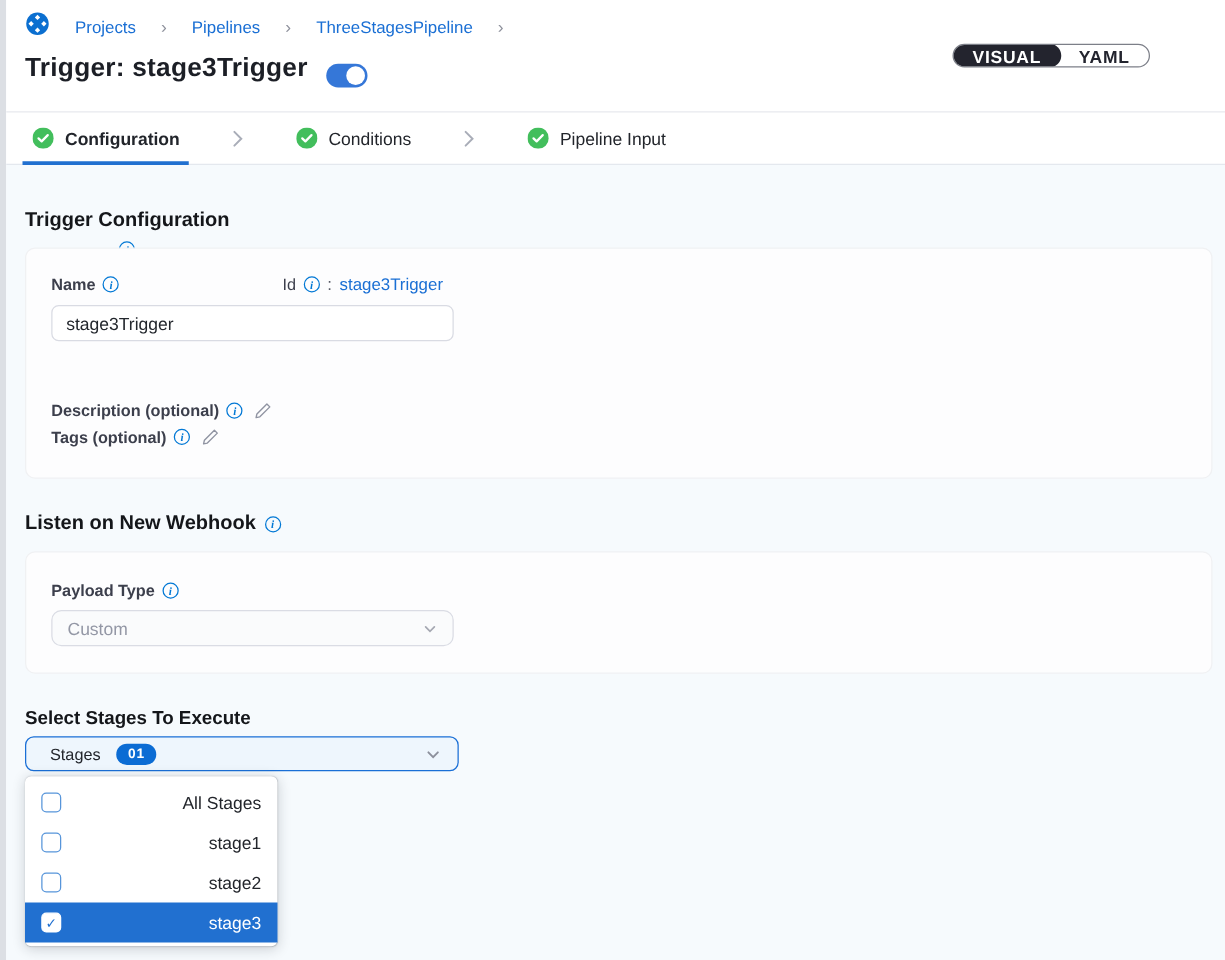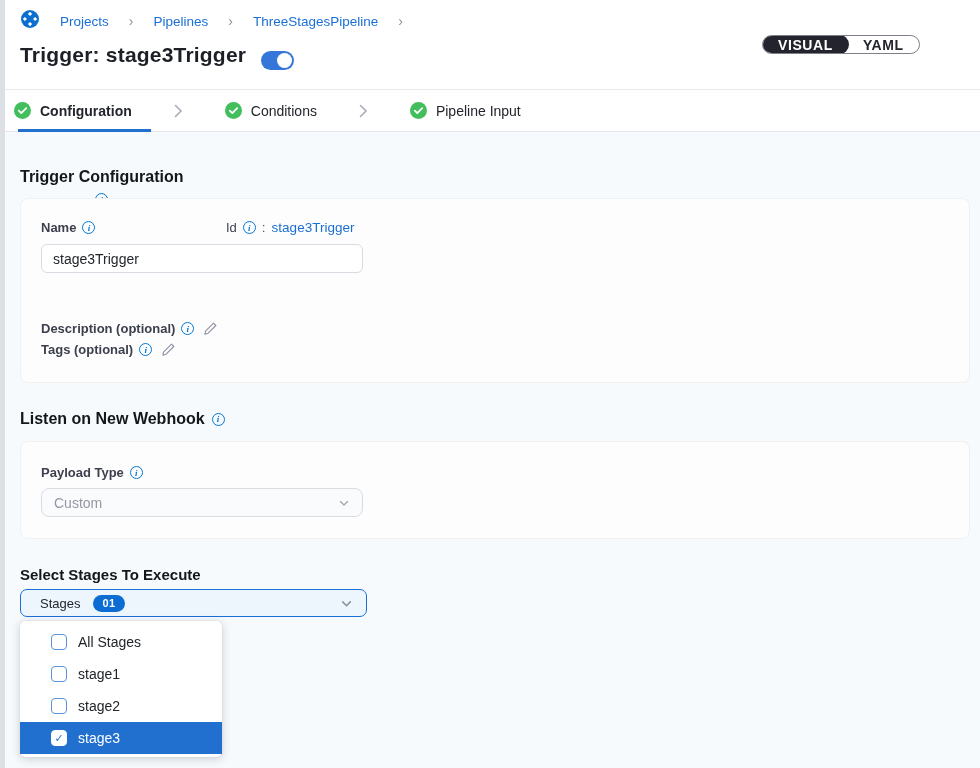--- a/index.html
+++ b/index.html
@@ -15,21 +15,21 @@
   .breadcrumb .sep { color:#8e919c; font-size:14px; }
   .page-title { position:absolute; left:15px; top:43px; font-size:21px; font-weight:bold; color:#1c1f26; letter-spacing:.2px; }
   .toggle { position:absolute; left:256px; top:51px; width:33px; height:19px; border-radius:10px; background:#3577d8; cursor:pointer; }
   .toggle .knob { position:absolute; right:2px; top:2px; width:15px; height:15px; border-radius:50%; background:#fff; }
   .toggle-label { position:absolute; left:298px; top:51px; font-size:14px; color:#3c3f49;margin-top:40px; }
   .view-toggle { position:absolute; left:757px; top:35px; height:19px; display:flex; align-items:stretch; border:1px solid #7c7f88; border-radius:11px; background:#fff; overflow:hidden; }
   .view-toggle .seg { display:flex; align-items:center; padding:0 15px; font-size:14px; font-weight:bold; letter-spacing:.6px; color:#23242e; cursor:pointer; }
   .view-toggle .seg.active { background:#23242e; color:#fff; border-radius:10px; margin:-1px; padding:0 16px; }
 
   
-  .tabbar { position:absolute; top:89px; left:5px; right:0; height:43px; background:#fff; border-top:1px solid #e7e9ee; border-bottom:1px solid #e4e8ee; display:flex; align-items:center; padding-left:9px; }
+  .tabbar { position:absolute; top:89px; left:5px; right:0; height:43px; background:#fff; border-top:1px solid #e7e9ee; border-bottom:1px solid #e4e8ee; display:flex; align-items:center; padding-left:21px; }
   .tab { display:flex; align-items:center; gap:9px; font-size:14px; color:#22252b; cursor:pointer; }
   .tab.active .tab-label { font-weight:bold; }
   .tab-sep { margin:0 42px; display:flex; align-items:center; }
   .tab-underline { position:absolute; left:13px; bottom:-1px; width:133px; height:3px; background:#2170d0; }
 
   
   .content { position:absolute; top:132px; left:5px; right:0; bottom:0; background:#f6fafd; }
 
   .section-heading { position:absolute; font-size:16px; font-weight:bold; color:#14161a; display:flex; align-items:center; gap:7px; }
   .h-trigger { left:15px; top:36px;flex-direction:column; }
@@ -52,21 +52,21 @@
 
   .payload-row { position:absolute; left:20px; top:23px; }
   .select-box { position:absolute; left:20px; top:46px; width:322px; height:29px; background:#fafbfc; border:1px solid #dadce4; border-radius:8px; display:flex; align-items:center; justify-content:space-between; padding:0 12px; font-size:14px; color:#9397a5; cursor:default; }
 
   .stages-select { position:absolute; left:15px; top:457px; width:347px; height:28px; background:#eef6fd; border:1.5px solid #1a6fd6; border-radius:7px; display:flex; align-items:center; padding:0 13px 0 19px; cursor:pointer; }
   .stages-select .lbl { font-size:13px; color:#22252b; }
   .count-badge { margin-left:13px; background:#0b6cd4; color:#fff; font-size:11px; font-weight:bold; padding:2.5px 9px; border-radius:9px; letter-spacing:.5px; }
   .stages-select .chev { margin-left:auto; display:flex; }
 
   .popover { position:absolute; left:15px; top:489px; width:202px; background:#fff; border-radius:5px; box-shadow:0 2px 10px rgba(31,37,46,.2), 0 0 1px rgba(31,37,46,.25); padding:5px 0 3px; }
-  .menu-item { height:32px; display:flex; align-items:center; gap:11px; padding:0 31px; font-size:14px; color:#22252b; cursor:pointer; }
+  .menu-item { height:32px; display:flex; align-items:center; gap:11px; padding:0 13px; font-size:14px; color:#22252b; cursor:pointer;justify-content:space-between; }
   .checkbox { width:16px; height:16px; border:1.6px solid #5795da; border-radius:4px; background:#fff; flex:0 0 auto; display:flex; align-items:center; justify-content:center; font-size:11px; font-weight:bold; color:transparent; }
   .menu-item.checked { background:#2170d0; color:#fff; }
   .menu-item.checked .checkbox { border-color:#fff; color:#2170d0; }
 
   
   .info-icon { display:inline-flex; align-items:center; justify-content:center; width:13px; height:13px; border:1.2px solid #0278d5; border-radius:50%; color:#0278d5; font-size:9px; font-weight:bold; font-style:italic; font-family:"Liberation Serif",serif; cursor:pointer; flex:0 0 auto; }
   .pencil { display:inline-flex; margin-left:3px; cursor:pointer; }
 </style>
 </head>
 <body>

